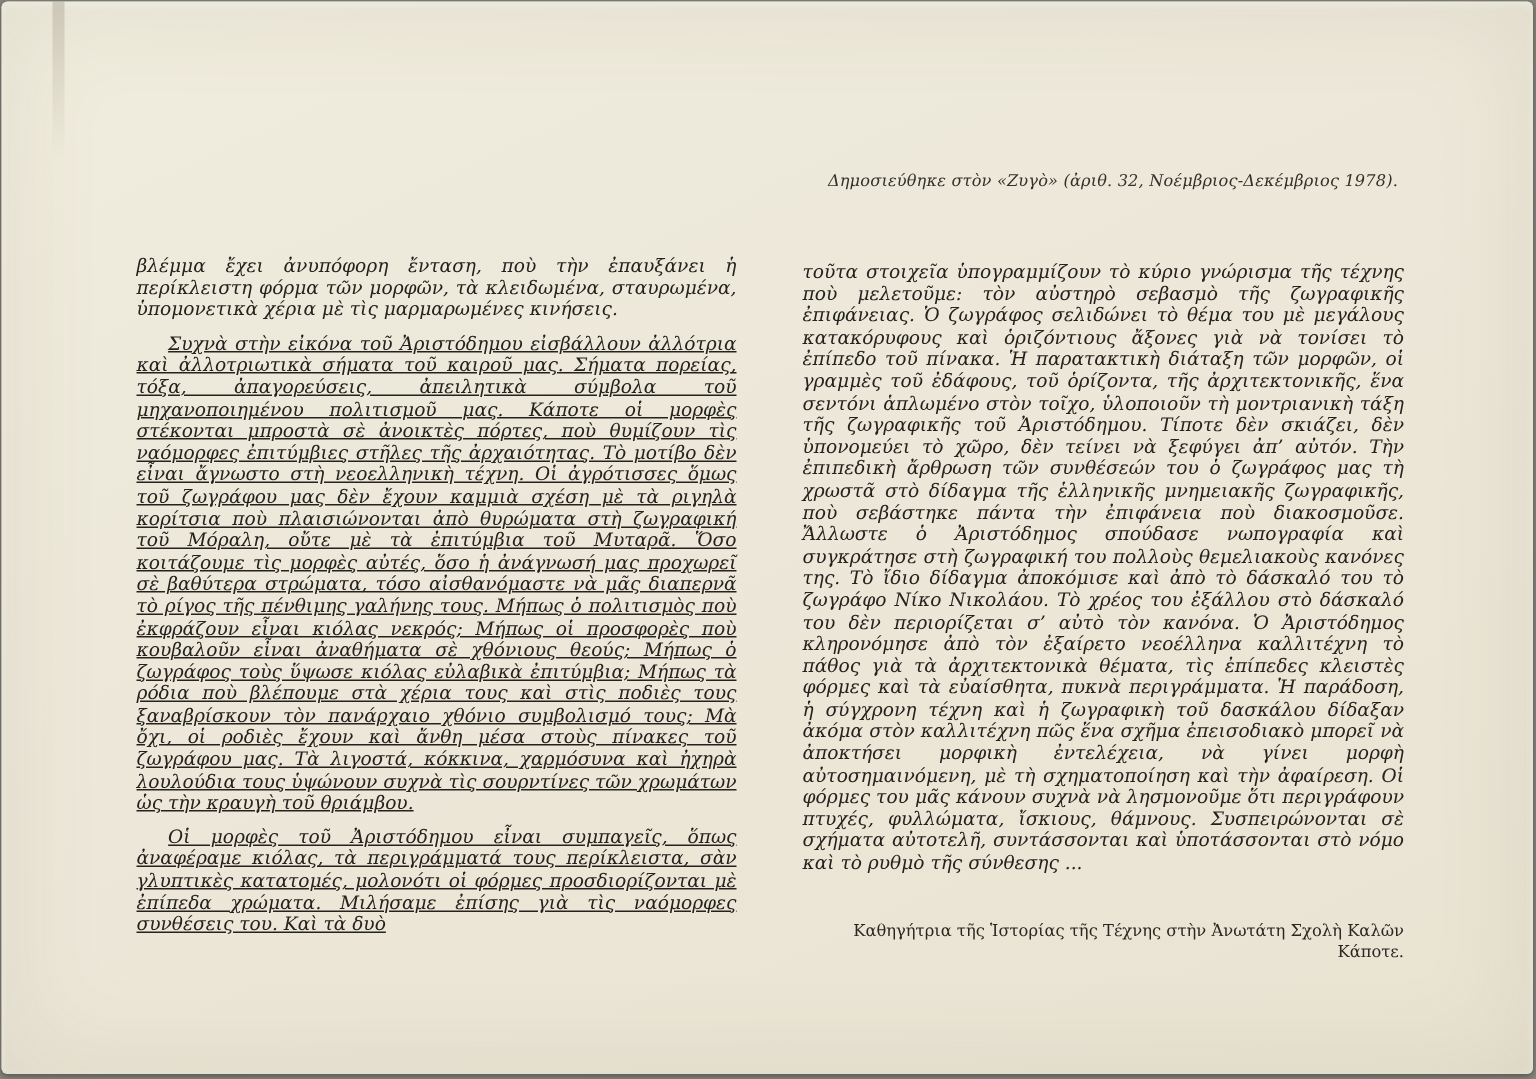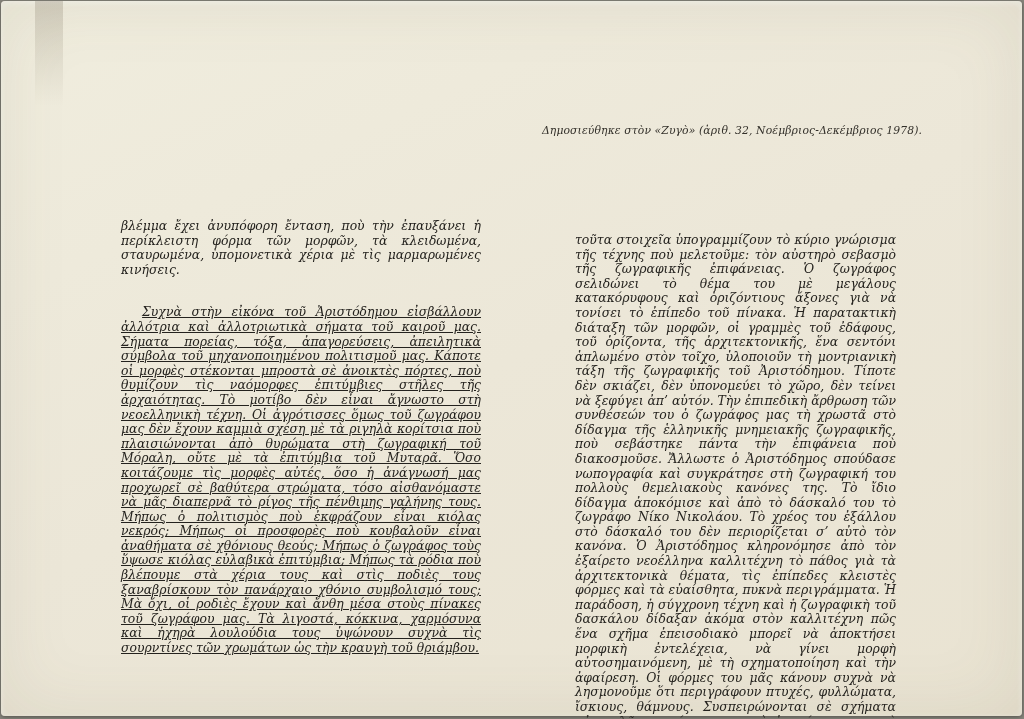--- a/index.html
+++ b/index.html
@@ -1,15 +1,15 @@
 <!DOCTYPE html>
 <html><head>
 <meta charset="utf-8">
 <style>
-  * { margin: 0; padding: 14px; box-sizing: border-box; }
+  * { margin: 0; padding: 4px; box-sizing: border-box; }
   html, body {
     width: 1024px; height: 719px;
     overflow: hidden;
     background: #87857c;
     font-family: "DejaVu Serif", serif;
   }
   .paper {
     position: absolute;
     left: 1px; top: 1px; right: 2px; bottom: 3px;
     background: linear-gradient(155deg, #f0edde 0%, #ece7d8 50%, #e9e3d2 100%);
@@ -28,21 +28,21 @@
   .pub-note {
     position: absolute;
     top: 109px; right: 86px;
     font-style: italic;
     font-size: 10.8px;
     color: #33302a;
     letter-spacing: 0.1px;
   }
   .content {
     position: absolute;
-    top: 176px; left: 78px; right: 70px;
+    top: 157px; left: 78px; right: 70px;
     display: flex;
     gap: 24px;
   }
   .col {
     text-align: justify;
     font-style: italic;
     font-size: 12.4px;
     line-height: 14.6px;
     color: #24221e;
   }
@@ -72,20 +72,21 @@
 <div class="paper">
   <div class="fold-line"></div>
 
   <div class="pub-note">Δημοσιεύθηκε στὸν «Ζυγὸ» (ἀριθ. 32, Νοέμβριος-Δεκέμβριος 1978).</div>
 
   <div class="content">
 
     <div class="col col-left">
         <p>βλέμμα ἔχει ἀνυπόφορη ἔνταση, ποὺ τὴν ἐπαυξάνει ἡ περίκλειστη φόρμα τῶν μορφῶν, τὰ κλειδωμένα, σταυρωμένα, ὑπομονετικὰ χέρια μὲ τὶς μαρμαρωμένες κινήσεις.</p>
         <p>Συχνὰ στὴν εἰκόνα τοῦ Ἀριστόδημου εἰσβάλλουν ἀλλότρια καὶ ἀλλοτριωτικὰ σήματα τοῦ καιροῦ μας. Σήματα πορείας, τόξα, ἀπαγορεύσεις, ἀπειλητικὰ σύμβολα τοῦ μηχανοποιημένου πολιτισμοῦ μας. Κάποτε οἱ μορφὲς στέκονται μπροστὰ σὲ ἀνοικτὲς πόρτες, ποὺ θυμίζουν τὶς ναόμορφες ἐπιτύμβιες στῆλες τῆς ἀρχαιότητας. Τὸ μοτίβο δὲν εἶναι ἄγνωστο στὴ νεοελληνικὴ τέχνη. Οἱ ἀγρότισσες ὅμως τοῦ ζωγράφου μας δὲν ἔχουν καμμιὰ σχέση μὲ τὰ ριγηλὰ κορίτσια ποὺ πλαισιώνονται ἀπὸ θυρώματα στὴ ζωγραφική τοῦ Μόραλη, οὔτε μὲ τὰ ἐπιτύμβια τοῦ Μυταρᾶ. Ὅσο κοιτάζουμε τὶς μορφὲς αὐτές, ὅσο ἡ ἀνάγνωσή μας προχωρεῖ σὲ βαθύτερα στρώματα, τόσο αἰσθανόμαστε νὰ μᾶς διαπερνᾶ τὸ ρίγος τῆς πένθιμης γαλήνης τους. Μήπως ὁ πολιτισμὸς ποὺ ἐκφράζουν εἶναι κιόλας νεκρός; Μήπως οἱ προσφορὲς ποὺ κουβαλοῦν εἶναι ἀναθήματα σὲ χθόνιους θεούς; Μήπως ὁ ζωγράφος τοὺς ὕψωσε κιόλας εὐλαβικὰ ἐπιτύμβια; Μήπως τὰ ρόδια ποὺ βλέπουμε στὰ χέρια τους καὶ στὶς ποδιὲς τους ξαναβρίσκουν τὸν πανάρχαιο χθόνιο συμβολισμό τους; Μὰ ὄχι, οἱ ροδιὲς ἔχουν καὶ ἄνθη μέσα στοὺς πίνακες τοῦ ζωγράφου μας. Τὰ λιγοστά, κόκκινα, χαρμόσυνα καὶ ἠχηρὰ λουλούδια τους ὑψώνουν συχνὰ τὶς σουρντίνες τῶν χρωμάτων ὡς τὴν κραυγὴ τοῦ θριάμβου.</p>
+        <p>Οἱ μορφὲς τοῦ Ἀριστόδημου εἶναι συμπαγεῖς, ὅπως ἀναφέραμε κιόλας, τὰ περιγράμματά τους περίκλειστα, σὰν γλυπτικὲς κατατομές, μολονότι οἱ φόρμες προσδιορίζονται μὲ ἐπίπεδα χρώματα. Μιλήσαμε ἐπίσης γιὰ τὶς ναόμορφες συνθέσεις του. Καὶ τὰ δυὸ</p>
       </div>
 
     <div class="col col-right">
       <div>
           <p>τοῦτα στοιχεῖα ὑπογραμμίζουν τὸ κύριο γνώρισμα τῆς τέχνης ποὺ μελετοῦμε: τὸν αὐστηρὸ σεβασμὸ τῆς ζωγραφικῆς ἐπιφάνειας. Ὁ ζωγράφος σελιδώνει τὸ θέμα του μὲ μεγάλους κατακόρυφους καὶ ὁριζόντιους ἄξονες γιὰ νὰ τονίσει τὸ ἐπίπεδο τοῦ πίνακα. Ἡ παρατακτικὴ διάταξη τῶν μορφῶν, οἱ γραμμὲς τοῦ ἐδάφους, τοῦ ὁρίζοντα, τῆς ἀρχιτεκτονικῆς, ἕνα σεντόνι ἁπλωμένο στὸν τοῖχο, ὑλοποιοῦν τὴ μοντριανικὴ τάξη τῆς ζωγραφικῆς τοῦ Ἀριστόδημου. Τίποτε δὲν σκιάζει, δὲν ὑπονομεύει τὸ χῶρο, δὲν τείνει νὰ ξεφύγει ἀπ’ αὐτόν. Τὴν ἐπιπεδικὴ ἄρθρωση τῶν συνθέσεών του ὁ ζωγράφος μας τὴ χρωστᾶ στὸ δίδαγμα τῆς ἑλληνικῆς μνημειακῆς ζωγραφικῆς, ποὺ σεβάστηκε πάντα τὴν ἐπιφάνεια ποὺ διακοσμοῦσε. Ἄλλωστε ὁ Ἀριστόδημος σπούδασε νωπογραφία καὶ συγκράτησε στὴ ζωγραφική του πολλοὺς θεμελιακοὺς κανόνες της. Τὸ ἴδιο δίδαγμα ἀποκόμισε καὶ ἀπὸ τὸ δάσκαλό του τὸ ζωγράφο Νίκο Νικολάου. Τὸ χρέος του ἐξάλλου στὸ δάσκαλό του δὲν περιορίζεται σ’ αὐτὸ τὸν κανόνα. Ὁ Ἀριστόδημος κληρονόμησε ἀπὸ τὸν ἐξαίρετο νεοέλληνα καλλιτέχνη τὸ πάθος γιὰ τὰ ἀρχιτεκτονικὰ θέματα, τὶς ἐπίπεδες κλειστὲς φόρμες καὶ τὰ εὐαίσθητα, πυκνὰ περιγράμματα. Ἡ παράδοση, ἡ σύγχρονη τέχνη καὶ ἡ ζωγραφικὴ τοῦ δασκάλου δίδαξαν ἀκόμα στὸν καλλιτέχνη πῶς ἕνα σχῆμα ἐπεισοδιακὸ μπορεῖ νὰ ἀποκτήσει μορφικὴ ἐντελέχεια, νὰ γίνει μορφὴ αὐτοσημαινόμενη, μὲ τὴ σχηματοποίηση καὶ τὴν ἀφαίρεση. Οἱ φόρμες του μᾶς κάνουν συχνὰ νὰ λησμονοῦμε ὅτι περιγράφουν πτυχές, φυλλώματα, ἴσκιους, θάμνους. Συσπειρώνονται σὲ σχήματα αὐτοτελῆ, συντάσσονται καὶ ὑποτάσσονται στὸ νόμο καὶ τὸ ρυθμὸ τῆς σύνθεσης ...</p>
         </div>
 
       <div class="sig-block">
         <div class="sig-title">Καθηγήτρια τῆς Ἱστορίας τῆς Τέχνης στὴν Ἀνωτάτη Σχολὴ Καλῶν Κάποτε.</div>
       </div>

